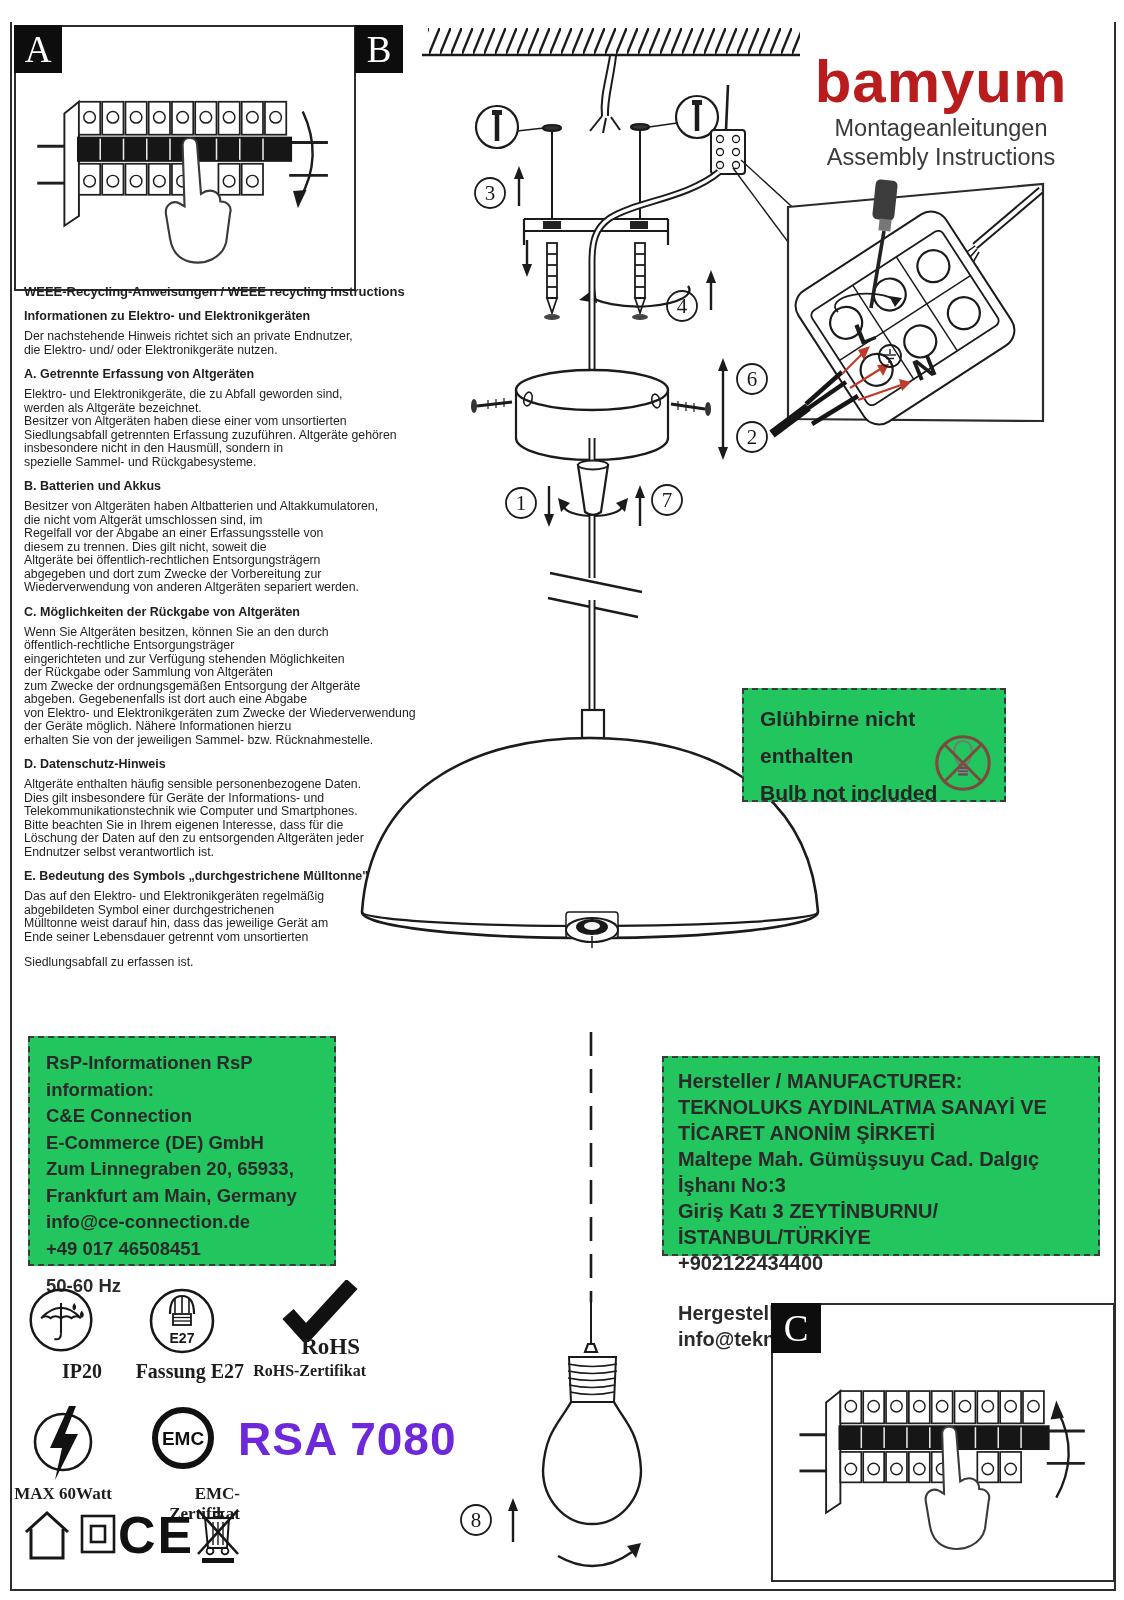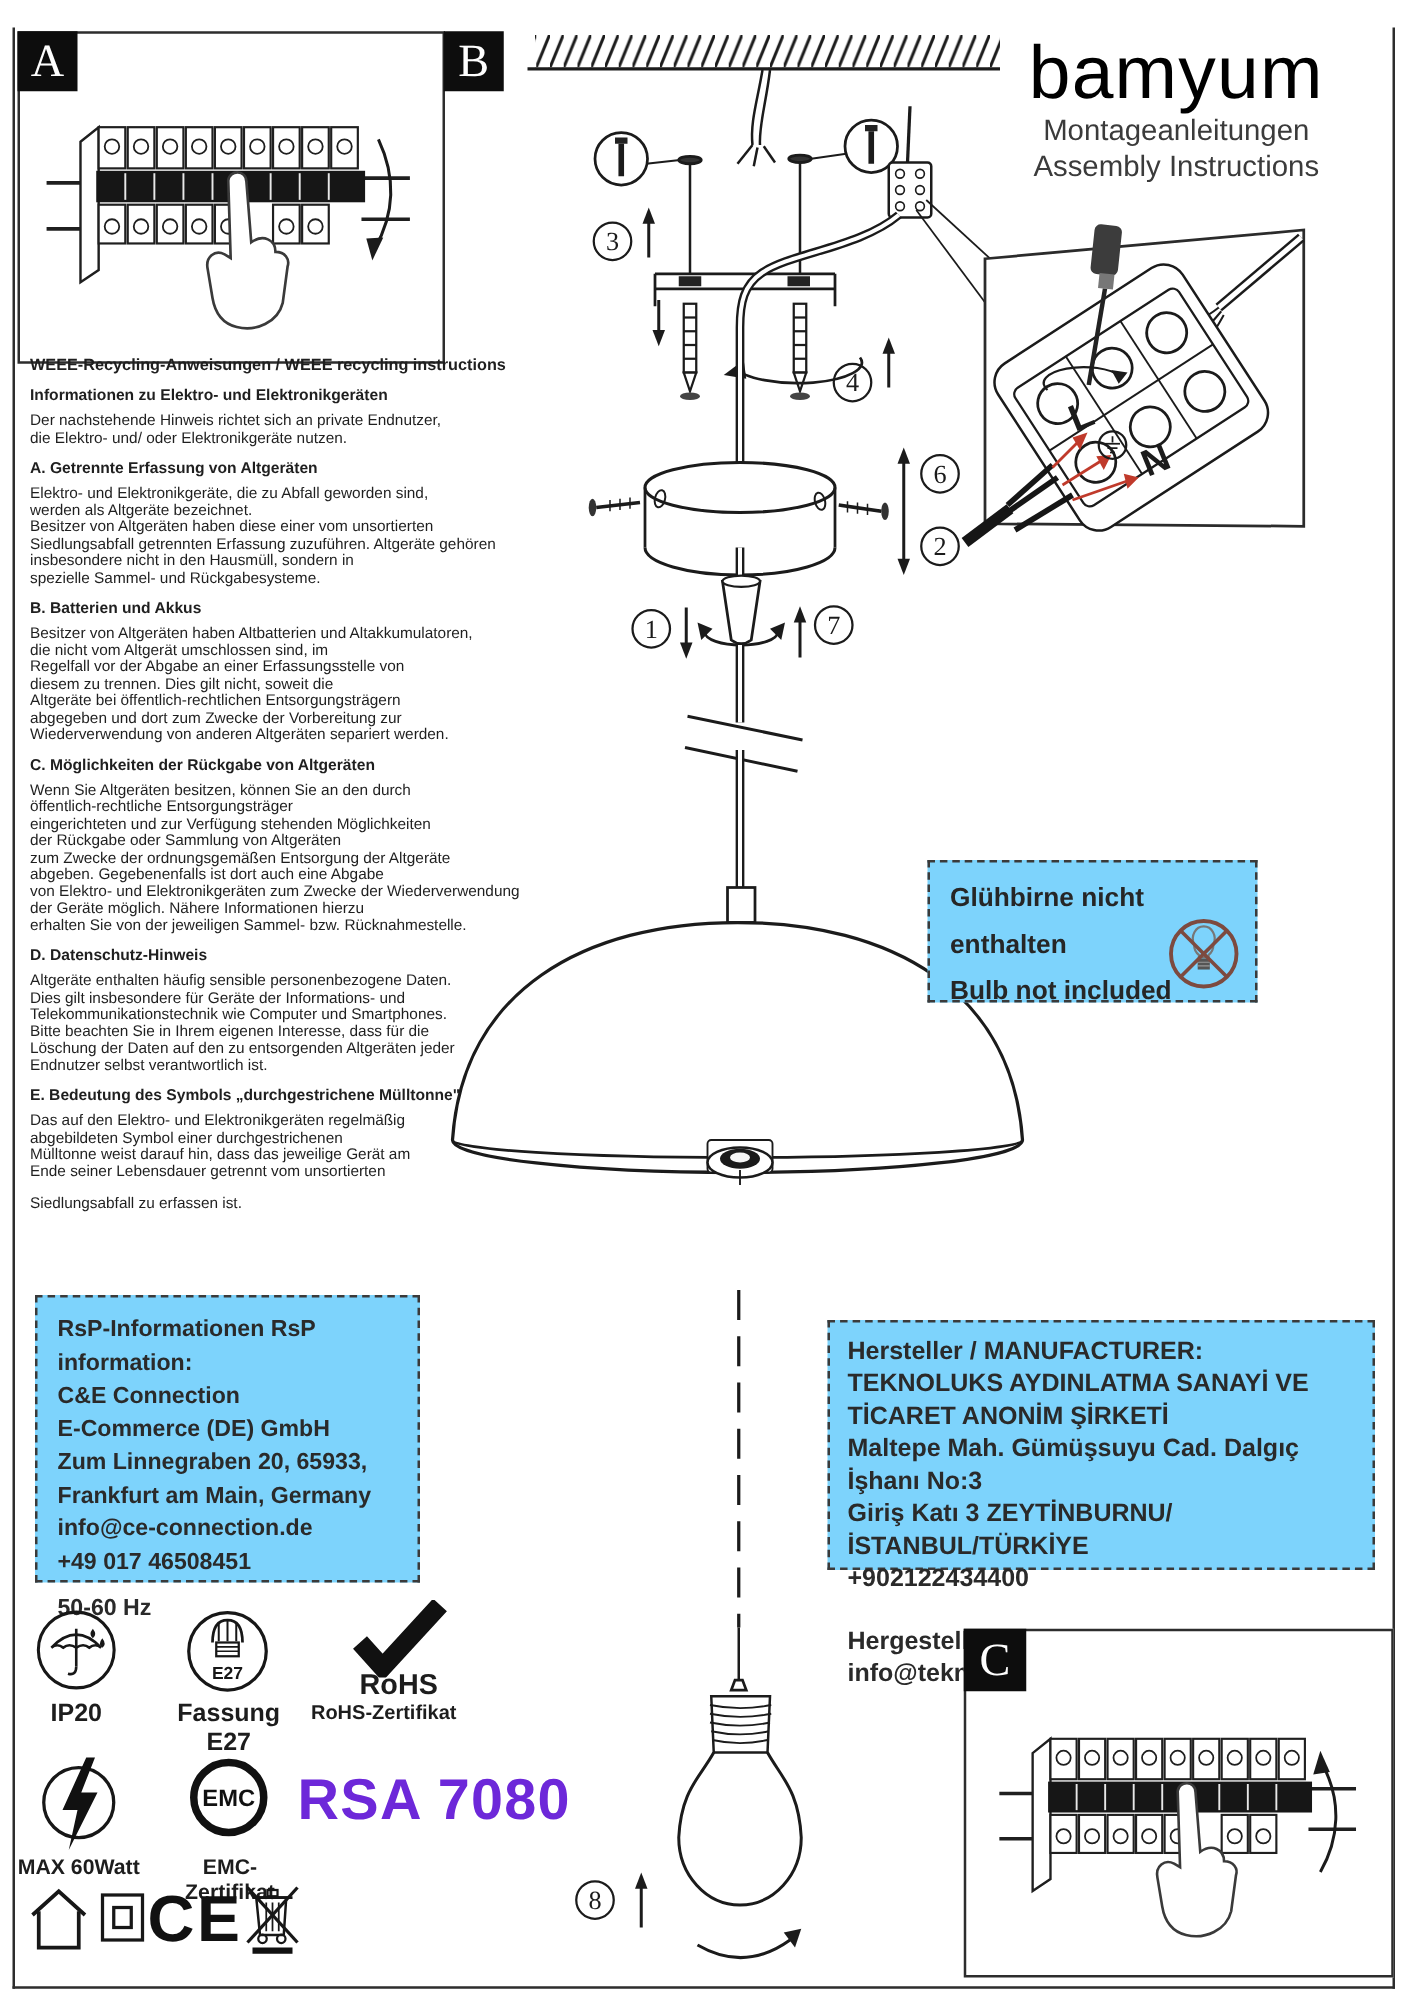--- a/index.html
+++ b/index.html
@@ -3,37 +3,37 @@
 <meta charset="utf-8">
 <style>
   html,body{margin:0;padding:0;background:#ffffff;}
   body{width:1124px;height:1600px;position:relative;font-family:"Liberation Sans",sans-serif;color:#1f1f1f;}
   .page{position:absolute;left:0;top:0;width:1124px;height:1600px;background:#ffffff;overflow:hidden;}
   .page-border{position:absolute;left:10px;top:22px;width:1102px;height:1567px;border-left:2px solid #2d2d2d;border-right:2px solid #2d2d2d;border-bottom:2px solid #2d2d2d;}
   .panel{position:absolute;background:#fff;border:2px solid #2d2d2d;}
   .panel-label{position:absolute;left:-2px;top:-2px;width:48px;height:48px;background:#0d0d0d;color:#fefefe;
     display:flex;align-items:center;justify-content:center;font-size:37px;font-family:"Liberation Serif",serif;}
   .brand{position:absolute;left:795px;top:26px;width:292px;text-align:center;}
-  .brand-logo{font-size:60px;font-weight:normal;letter-spacing:1px;color:#000000;line-height:64px;}
+  .brand-logo{font-size:60px;font-weight:bold;letter-spacing:1px;color:#b91c1c;line-height:64px;margin-top:24px;}
   .brand-sub{font-size:23.5px;font-weight:normal;color:#3b3b3b;line-height:29px;}
   .weee{position:absolute;left:24px;top:284px;width:420px;}
   .weee h1{font-size:13px;margin:0 0 0 0;font-weight:bold;}
   .weee h2{font-size:12.5px;margin:10px 0 0 0;font-weight:bold;}
   .weee p{font-size:12.3px;line-height:13.5px;margin:7px 0 0 0;white-space:pre-line;}
-  .dash-box{position:absolute;background:#7dd3fc;border:2.5px dashed #3a3a3a;}
+  .dash-box{position:absolute;background:#22c55e;border:2.5px dashed #3a3a3a;}
   .bulbbox{left:742px;top:688px;width:264px;height:114px;padding:10px 0 0 16px;box-sizing:border-box;}
   .bulbbox .ln{font-size:21px;font-weight:bold;color:#262626;line-height:37px;}
   .bulbbox svg{position:absolute;right:8px;bottom:4px;}
   .rspbox{left:28px;top:1036px;width:308px;height:230px;padding:12px 0 0 16px;box-sizing:border-box;}
   .rspbox .ln{font-size:18.5px;font-weight:bold;color:#2a2a2a;line-height:26.5px;}
   .rspbox .gap{margin-top:11px;}
   .mfgbox{left:662px;top:1056px;width:438px;height:200px;padding:10px 0 0 14px;box-sizing:border-box;}
   .mfgbox .ln{font-size:20px;font-weight:bold;color:#2a2a2a;line-height:26px;}
   .mfgbox .gap{margin-top:24px;}
-  .cert-label{position:absolute;font-weight:bold;color:#1d1d1d;text-align:center;}
+  .cert-label{position:absolute;font-weight:bold;color:#1d1d1d;text-align:right;font-family:Liberation Serif, serif;}
   .model{position:absolute;left:238px;top:1412px;font-size:46px;font-weight:700;letter-spacing:1px;color:#6d28d9;}
   svg text{font-family:"Liberation Sans",sans-serif;}
   .badge-num{font-family:"Liberation Serif",serif;font-size:21px;}
 </style>
 </head>
 <body>
 
 <div class="page">
   <div class="page-border"></div>
 

